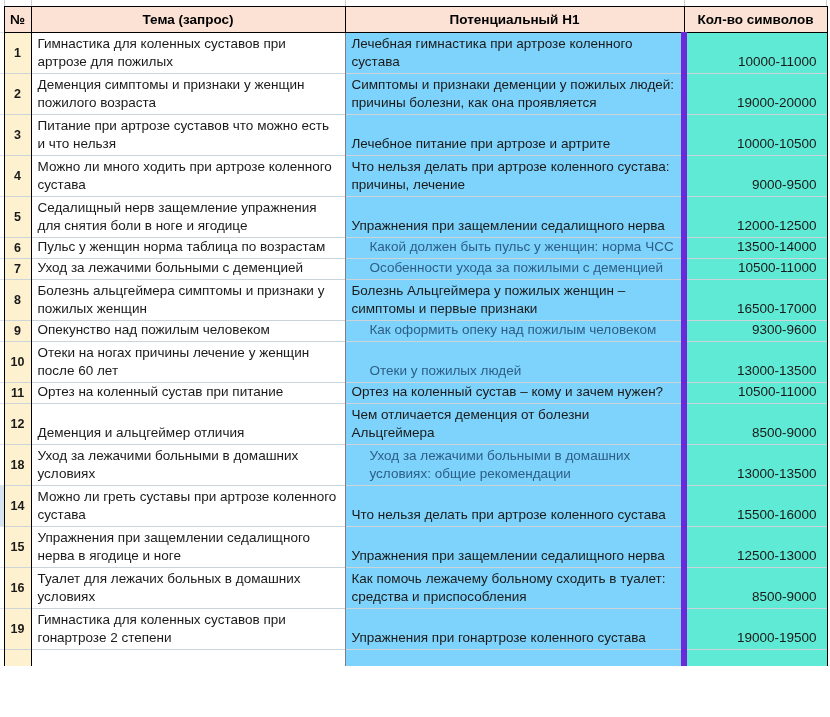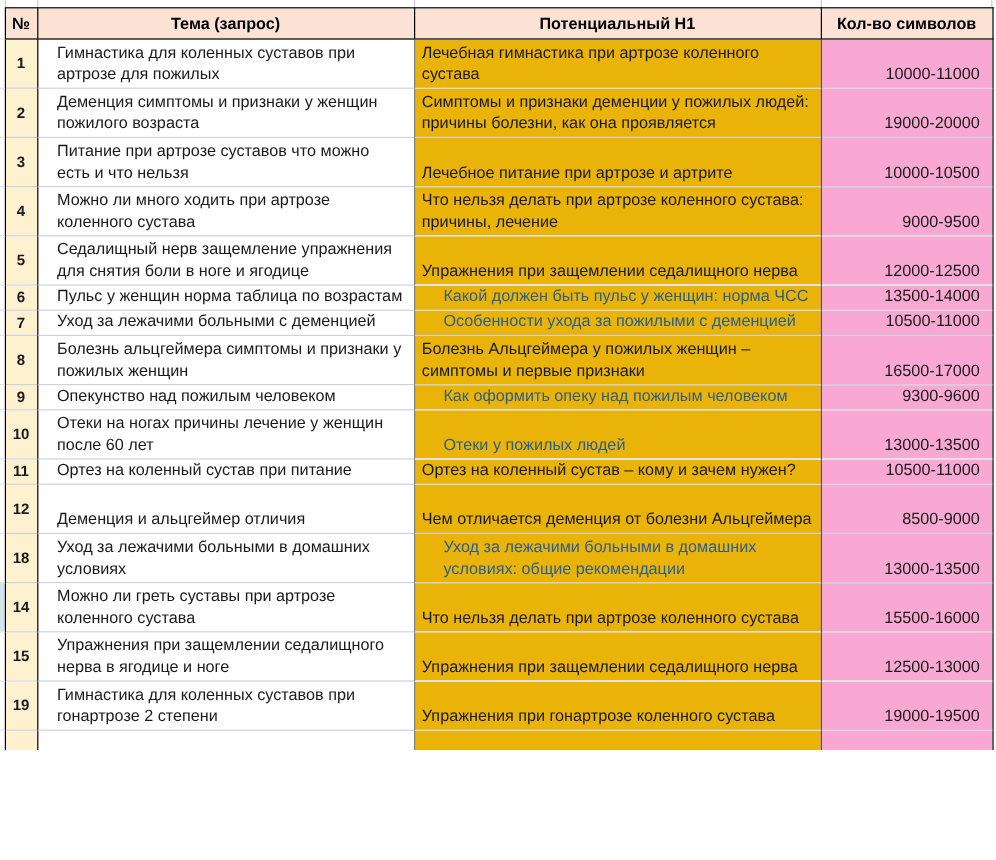--- a/index.html
+++ b/index.html
@@ -39,25 +39,25 @@
     border-top:1px solid #ccd4da;overflow:hidden;
   }
   td.gutter{background:#ffffff;border-top:1px solid #e0e4e8;border-right:1px solid #000;}
   td.gutter.hl{background:#d6e4f0;}
   td.num{
     background:var(--num-bg,#fdf1cf);
     border-left:1px solid #000;border-right:1px solid #000;
     font-weight:bold;font-size:12.5px;text-align:center;vertical-align:middle;
     color:#1a1a1a;
   }
-  td.topic{padding:0 6px 2px 16px;border-right:1px solid #7f7f7f;background:#fff;}
-  td.h1cell{padding:0 6px 2px 6px;border-right:1px solid #6d28d9;background:#eab308;}
+  td.topic{padding:0 6px 2px 6px;border-right:1px solid #7f7f7f;background:#fff;}
+  td.h1cell{padding:0 6px 2px 6px;border-right:6px solid #6d28d9;background:#7dd3fc;}
   td.h1cell.link{color:var(--link-color,#2d5e86);padding-left:24px;}
   td.chars{
-    padding:0 10px 2px 2px;text-align:right;background:#f9a8d4;
+    padding:0 10px 2px 2px;text-align:right;background:#5eead4;
     border-right:1px solid #000;
   }
 </style>
 </head>
 <body>
 
 <div id="screen" style="--header-bg: #fbe2d4; --num-bg: #fdf1cf; --link-color: #2d5e86;">
   <div id="topstrip">
     <div class="nub" style="left:4px"></div>
     <div class="nub" style="left:31px"></div>
@@ -184,20 +184,27 @@
         </tr>
         <tr class="l2">
           <td class="gutter"></td>
           <td class="num">15</td>
           <td class="topic">Упражнения при защемлении седалищного нерва в ягодице и ноге</td>
           <td class="h1cell">Упражнения при защемлении седалищного нерва</td>
           <td class="chars">12500-13000</td>
         </tr>
         <tr class="l2">
           <td class="gutter"></td>
+          <td class="num">16</td>
+          <td class="topic">Туалет для лежачих больных в домашних условиях</td>
+          <td class="h1cell">Как помочь лежачему больному сходить в туалет: средства и приспособления</td>
+          <td class="chars">8500-9000</td>
+        </tr>
+        <tr class="l2">
+          <td class="gutter"></td>
           <td class="num">19</td>
           <td class="topic">Гимнастика для коленных суставов при гонартрозе 2 степени</td>
           <td class="h1cell">Упражнения при гонартрозе коленного сустава</td>
           <td class="chars">19000-19500</td>
         </tr>
         <tr class="lp">
           <td class="gutter"></td>
           <td class="num"></td>
           <td class="topic"></td>
           <td class="h1cell"></td>

